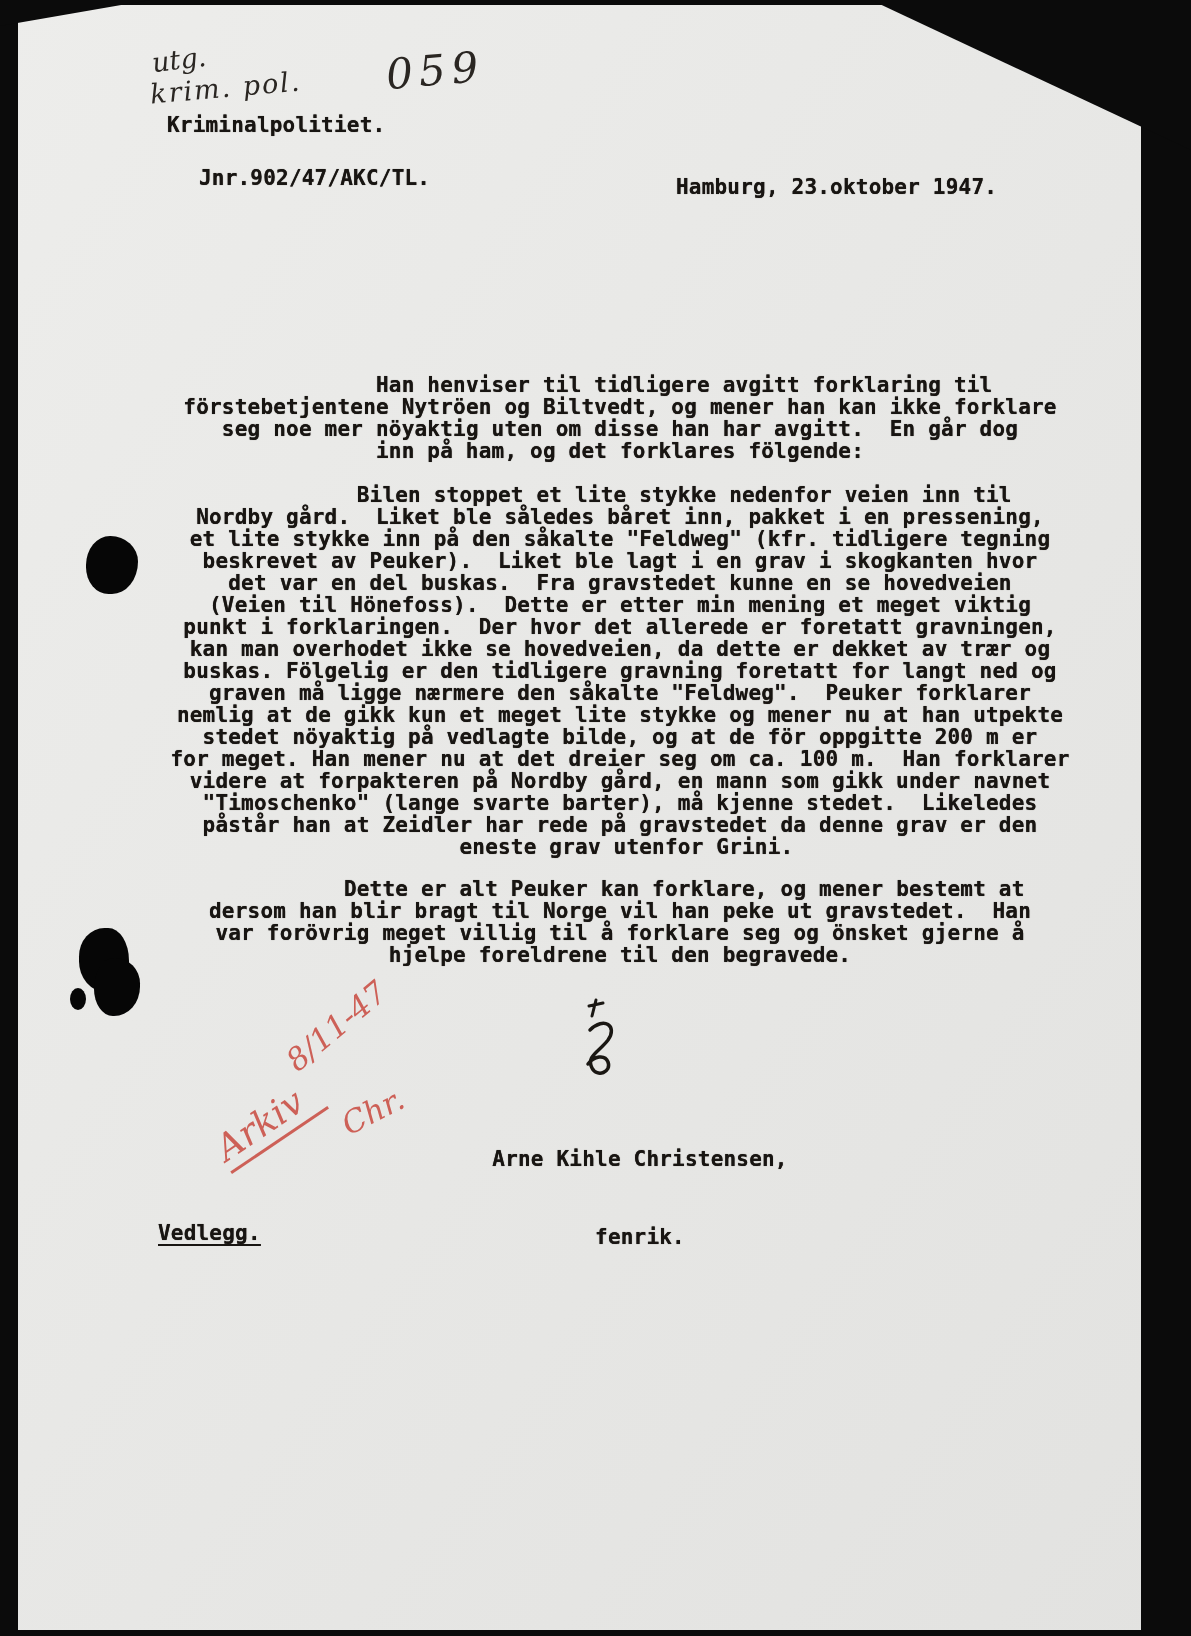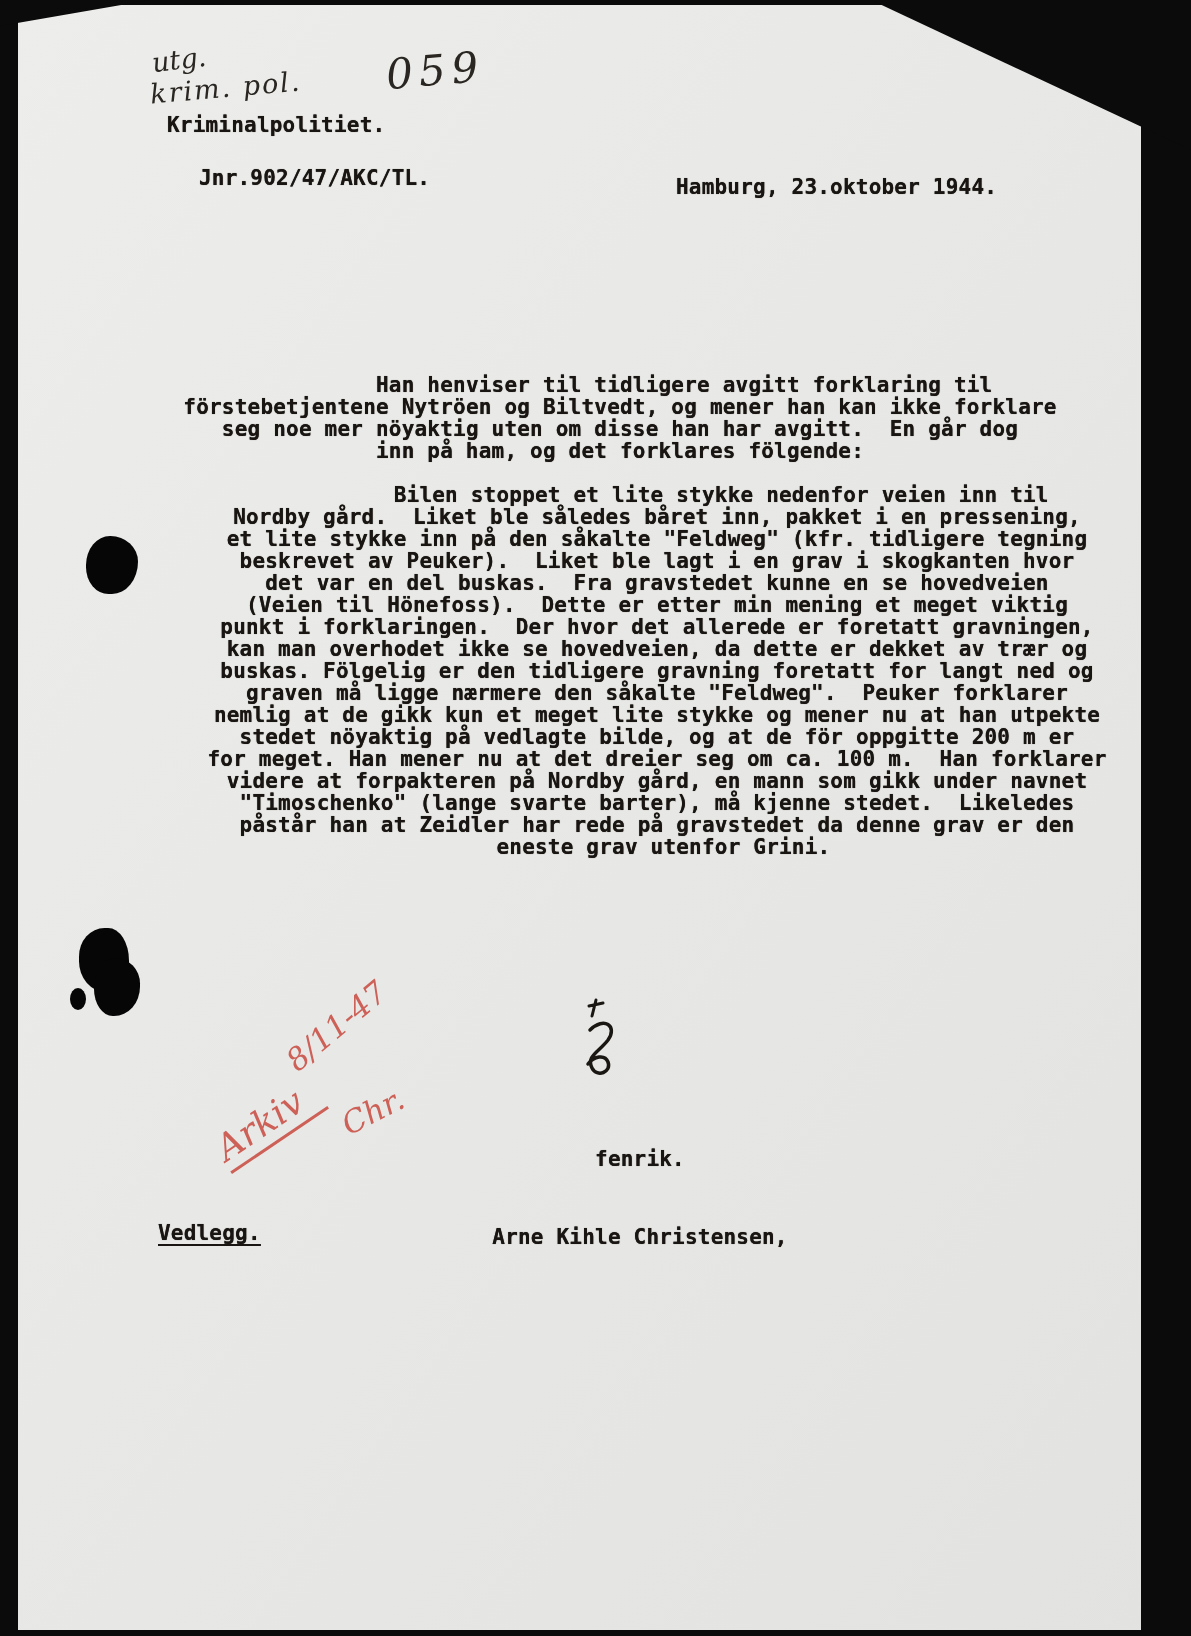--- a/index.html
+++ b/index.html
@@ -22,21 +22,21 @@
     letter-spacing:0.2px;
     white-space:pre-wrap;
     text-shadow:0 0 0.7px #2a2520;
     text-align:center;
   }
   .office   { left:167px; top:114px; }
   .journal  { left:167px; top:167px;margin-left:32px; }
   .datehead { left:676px; top:176px; }
   .intro    { left:62px;  top:256px; width:1000px; }
   .para1    { left:160px; top:374px; width:920px; }
-  .para2    { left:160px; top:484px; width:920px;margin-left:37px; }
+  .para2    { left:160px; top:484px; width:920px; }
   .para3    { left:160px; top:878px; width:920px; }
   .sigblock { left:480px; top:1094px; width:320px; text-align:center; line-height:26px; }
   .vedlegg  { left:158px; top:1222px; text-decoration:underline; text-underline-offset:4px; }
 
   
   .hand {
     position:absolute;
     font-family:"DejaVu Serif","Liberation Serif",serif;
     font-style:italic;
     color:#2a2622;
@@ -79,21 +79,21 @@
 <body>
 
 <div class="page">
 
   <div class="hand pencil1">utg.</div>
   <div class="hand pencil2">krim. pol.</div>
   <div class="hand pagenum">059</div>
 
   <div class="typed office">Kriminalpolitiet.</div>
   <div class="typed journal">Jnr.902/47/AKC/TL.</div>
-  <div class="typed datehead">Hamburg, 23.oktober 1944.</div>
+  <div class="typed datehead">Hamburg, 23.oktober 1947.</div>
 
   <div class="typed para1">          Han henviser til tidligere avgitt forklaring til
 förstebetjentene Nytröen og Biltvedt, og mener han kan ikke forklare
 seg noe mer nöyaktig uten om disse han har avgitt.  En går dog
 inn på ham, og det forklares fölgende:</div>
   <div class="typed para2">          Bilen stoppet et lite stykke nedenfor veien inn til
 Nordby gård.  Liket ble således båret inn, pakket i en pressening,
 et lite stykke inn på den såkalte "Feldweg" (kfr. tidligere tegning
 beskrevet av Peuker).  Liket ble lagt i en grav i skogkanten hvor
 det var en del buskas.  Fra gravstedet kunne en se hovedveien
@@ -102,33 +102,37 @@
 kan man overhodet ikke se hovedveien, da dette er dekket av trær og
 buskas. Fölgelig er den tidligere gravning foretatt for langt ned og
 graven må ligge nærmere den såkalte "Feldweg".  Peuker forklarer
 nemlig at de gikk kun et meget lite stykke og mener nu at han utpekte
 stedet nöyaktig på vedlagte bilde, og at de för oppgitte 200 m er
 for meget. Han mener nu at det dreier seg om ca. 100 m.  Han forklarer
 videre at forpakteren på Nordby gård, en mann som gikk under navnet
 "Timoschenko" (lange svarte barter), må kjenne stedet.  Likeledes
 påstår han at Zeidler har rede på gravstedet da denne grav er den
  eneste grav utenfor Grini.</div>
+  <div class="typed para3">          Dette er alt Peuker kan forklare, og mener bestemt at
+dersom han blir bragt til Norge vil han peke ut gravstedet.  Han
+var forövrig meget villig til å forklare seg og önsket gjerne å
+hjelpe foreldrene til den begravede.</div>
 
   <div class="red red-date">8/11-47</div>
   <div class="red red-arkiv">Arkiv</div>
   <div class="red red-chr">Chr.</div>
 
   <svg class="sig-svg" width="80" height="110" viewBox="0 0 80 110">
     <path d="M40,4 l-4,16 M33,10 l14,-3" stroke="#1a1713" stroke-width="3" fill="none" stroke-linecap="round"></path>
     <path d="M34,34 c14,-14 28,-4 18,10 c-9,12 -22,16 -16,28 c5,10 20,4 16,-6 c-3,-8 -14,-6 -20,2" stroke="#1a1713" stroke-width="3.5" fill="none" stroke-linecap="round"></path>
   </svg>
 
   <div class="typed sigblock">
+    <div>Arne Kihle Christensen,</div>
     <div>fenrik.</div>
-    <div>Arne Kihle Christensen,</div>
   </div>
 
   <div class="typed vedlegg">Vedlegg.</div>
 
   <div class="blk edge-top"></div>
   <div class="blk edge-left"></div>
   <div class="blk edge-right"></div>
   <div class="blk edge-bottom"></div>
   <div class="blk corner-tr"></div>
   <div class="blk corner-tl"></div>

